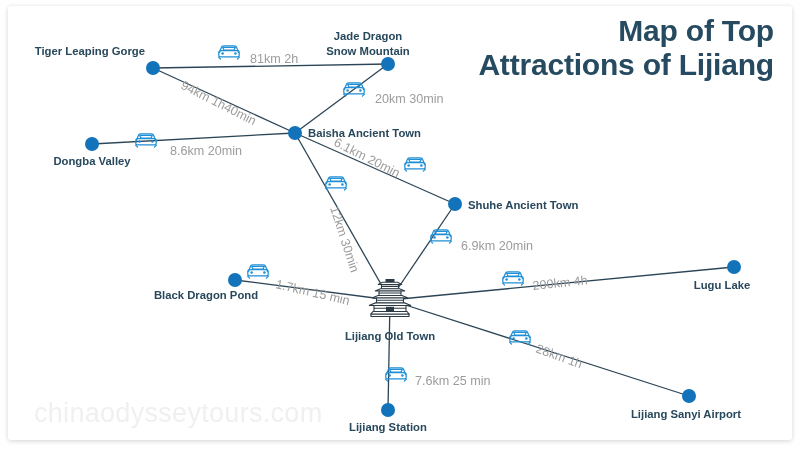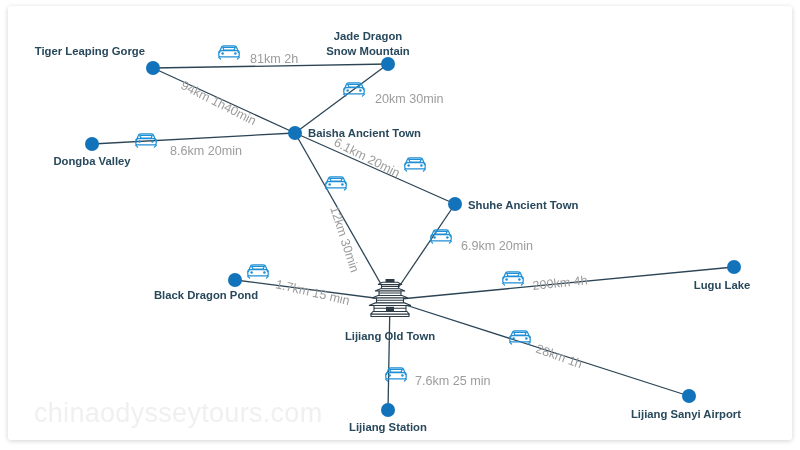--- a/index.html
+++ b/index.html
@@ -154,15 +154,19 @@
         <text x="308" y="137" class="node-label" text-anchor="start">Baisha Ancient Town</text>
         <text x="468" y="209" class="node-label" text-anchor="start">Shuhe Ancient Town</text>
         <text x="206" y="299" class="node-label" text-anchor="middle">Black Dragon Pond</text>
         <text x="390" y="340" class="node-label" text-anchor="middle">Lijiang Old Town</text>
         <text x="722" y="289" class="node-label" text-anchor="middle">Lugu Lake</text>
         <text x="686" y="418" class="node-label" text-anchor="middle">Lijiang Sanyi Airport</text>
         <text x="388" y="431" class="node-label" text-anchor="middle">Lijiang Station</text>
       </g>
   </svg>
 
+  <div class="title-block">
+    <span class="title-line">Map of Top</span>
+    <span class="title-line">Attractions of Lijiang</span>
+  </div>
 
   <div class="watermark">chinaodysseytours.com</div>
 </div>
 
 </body></html>

